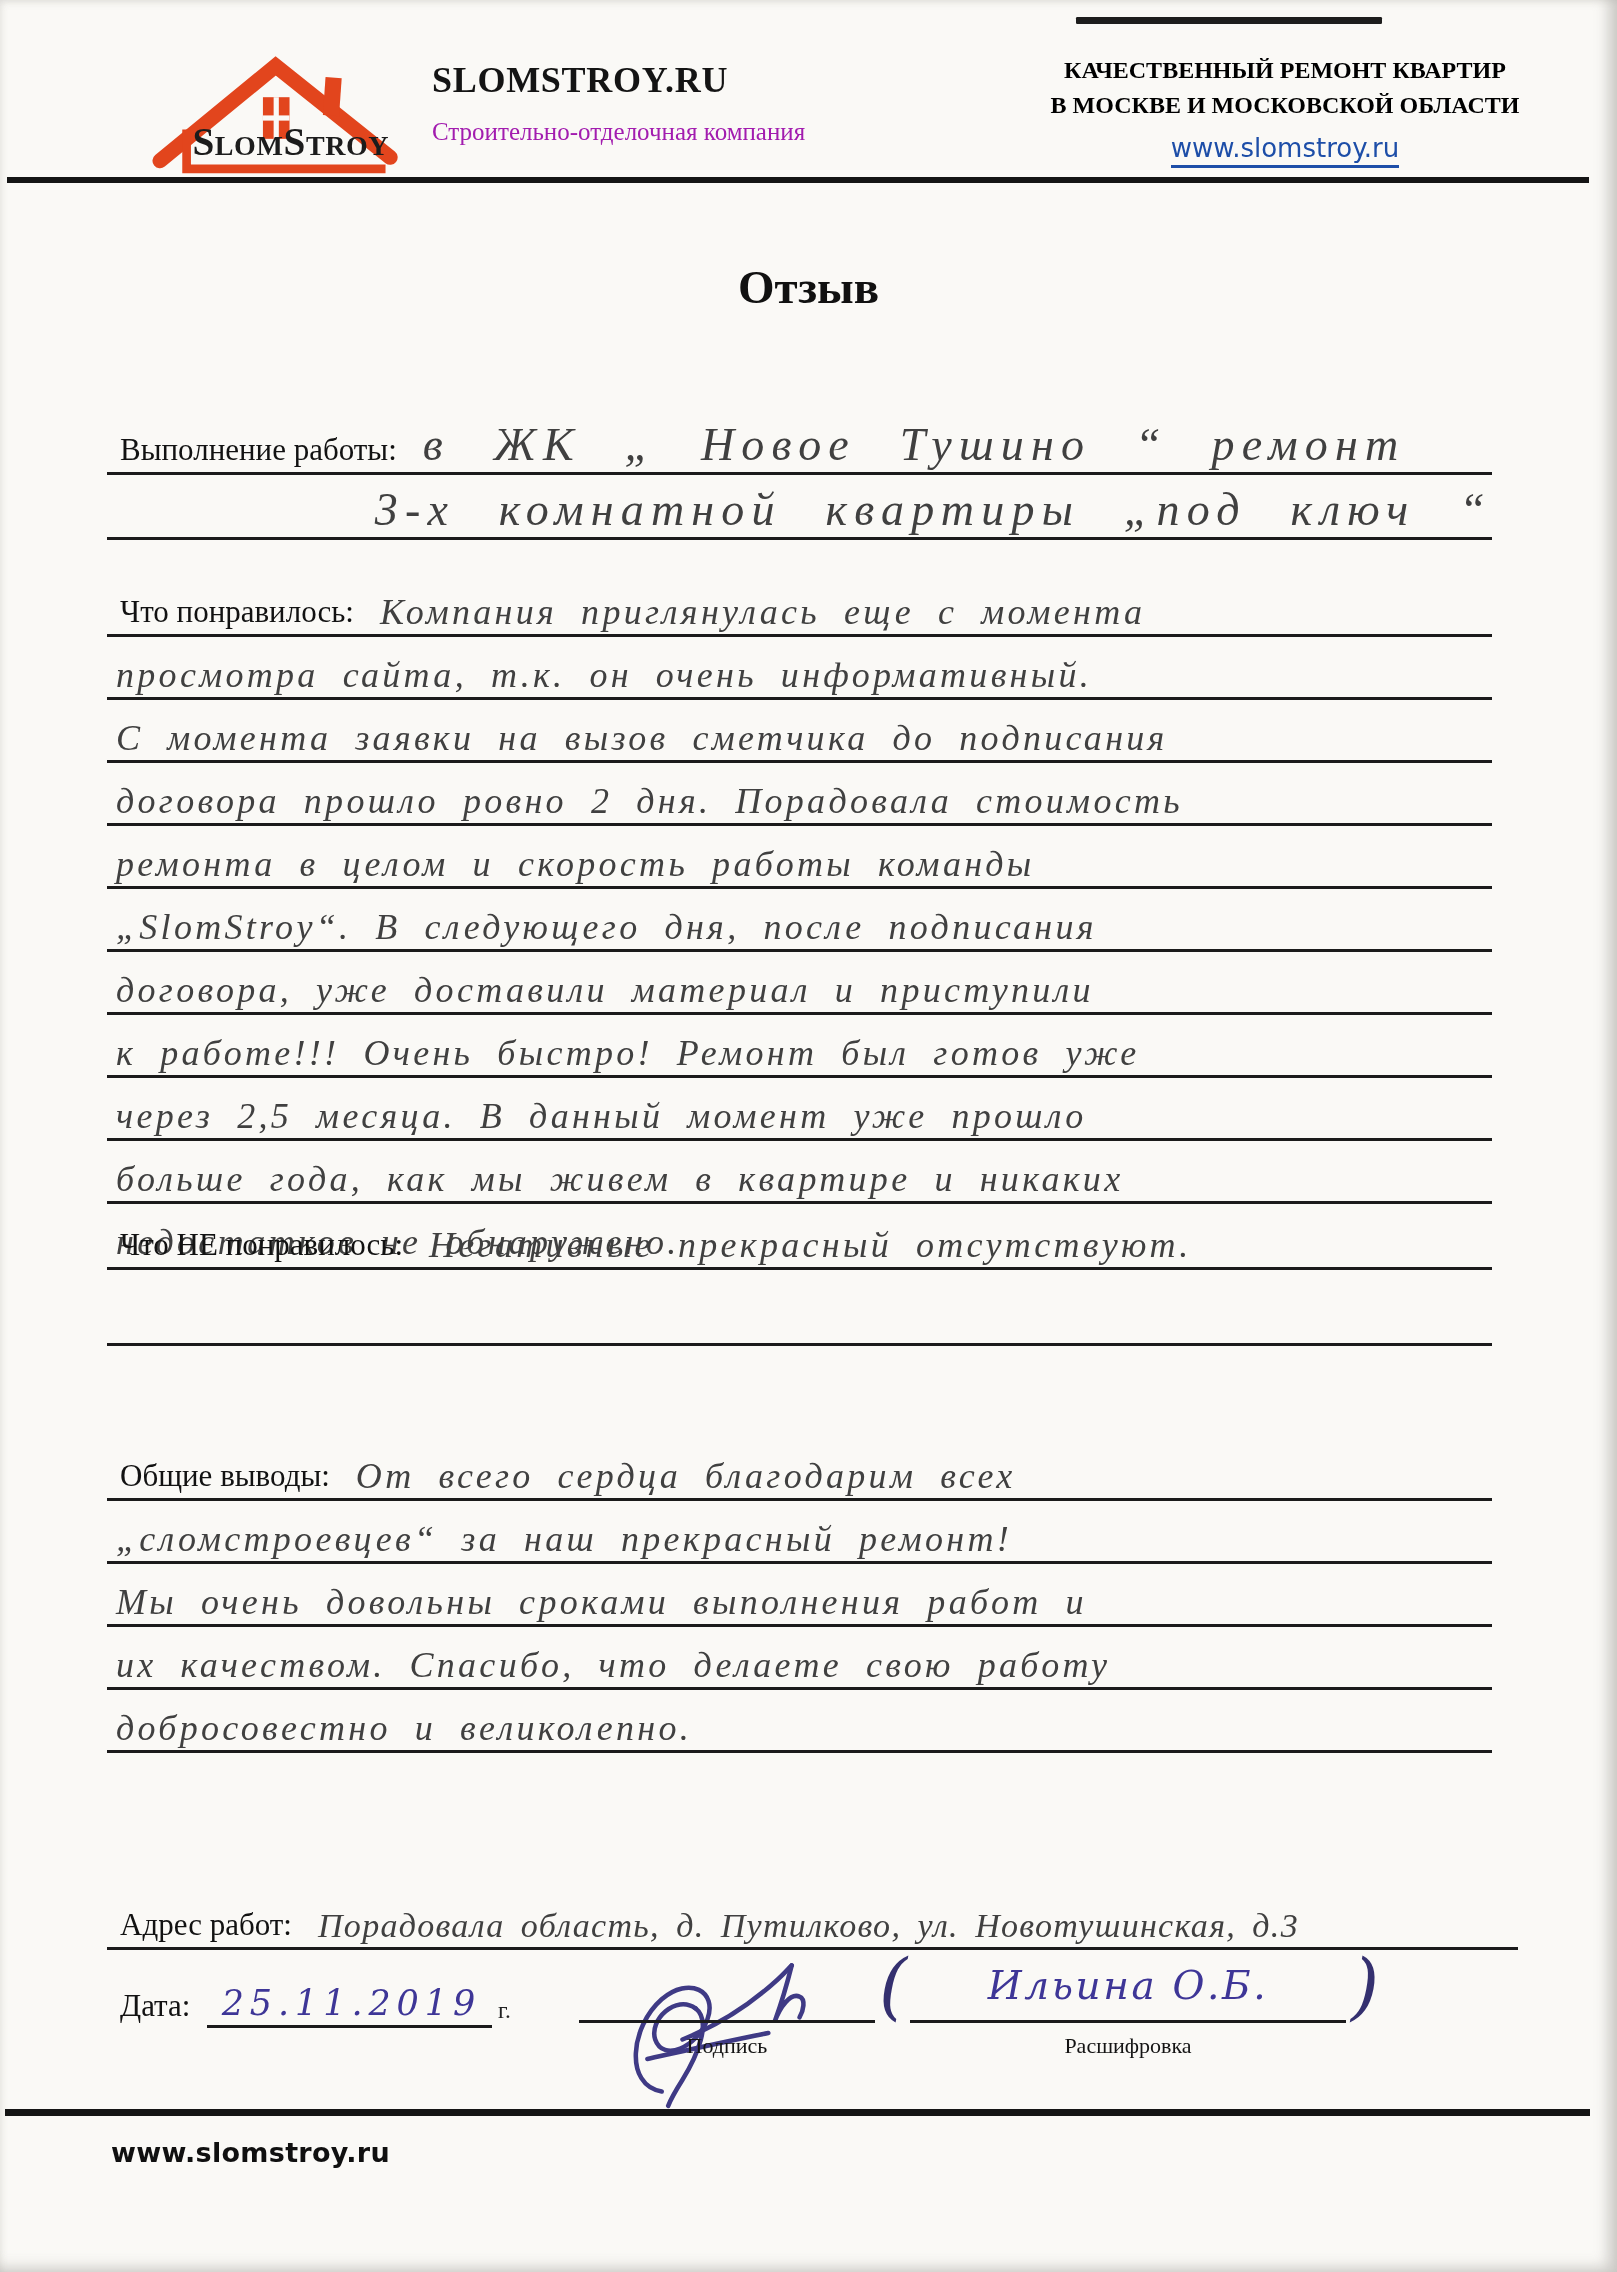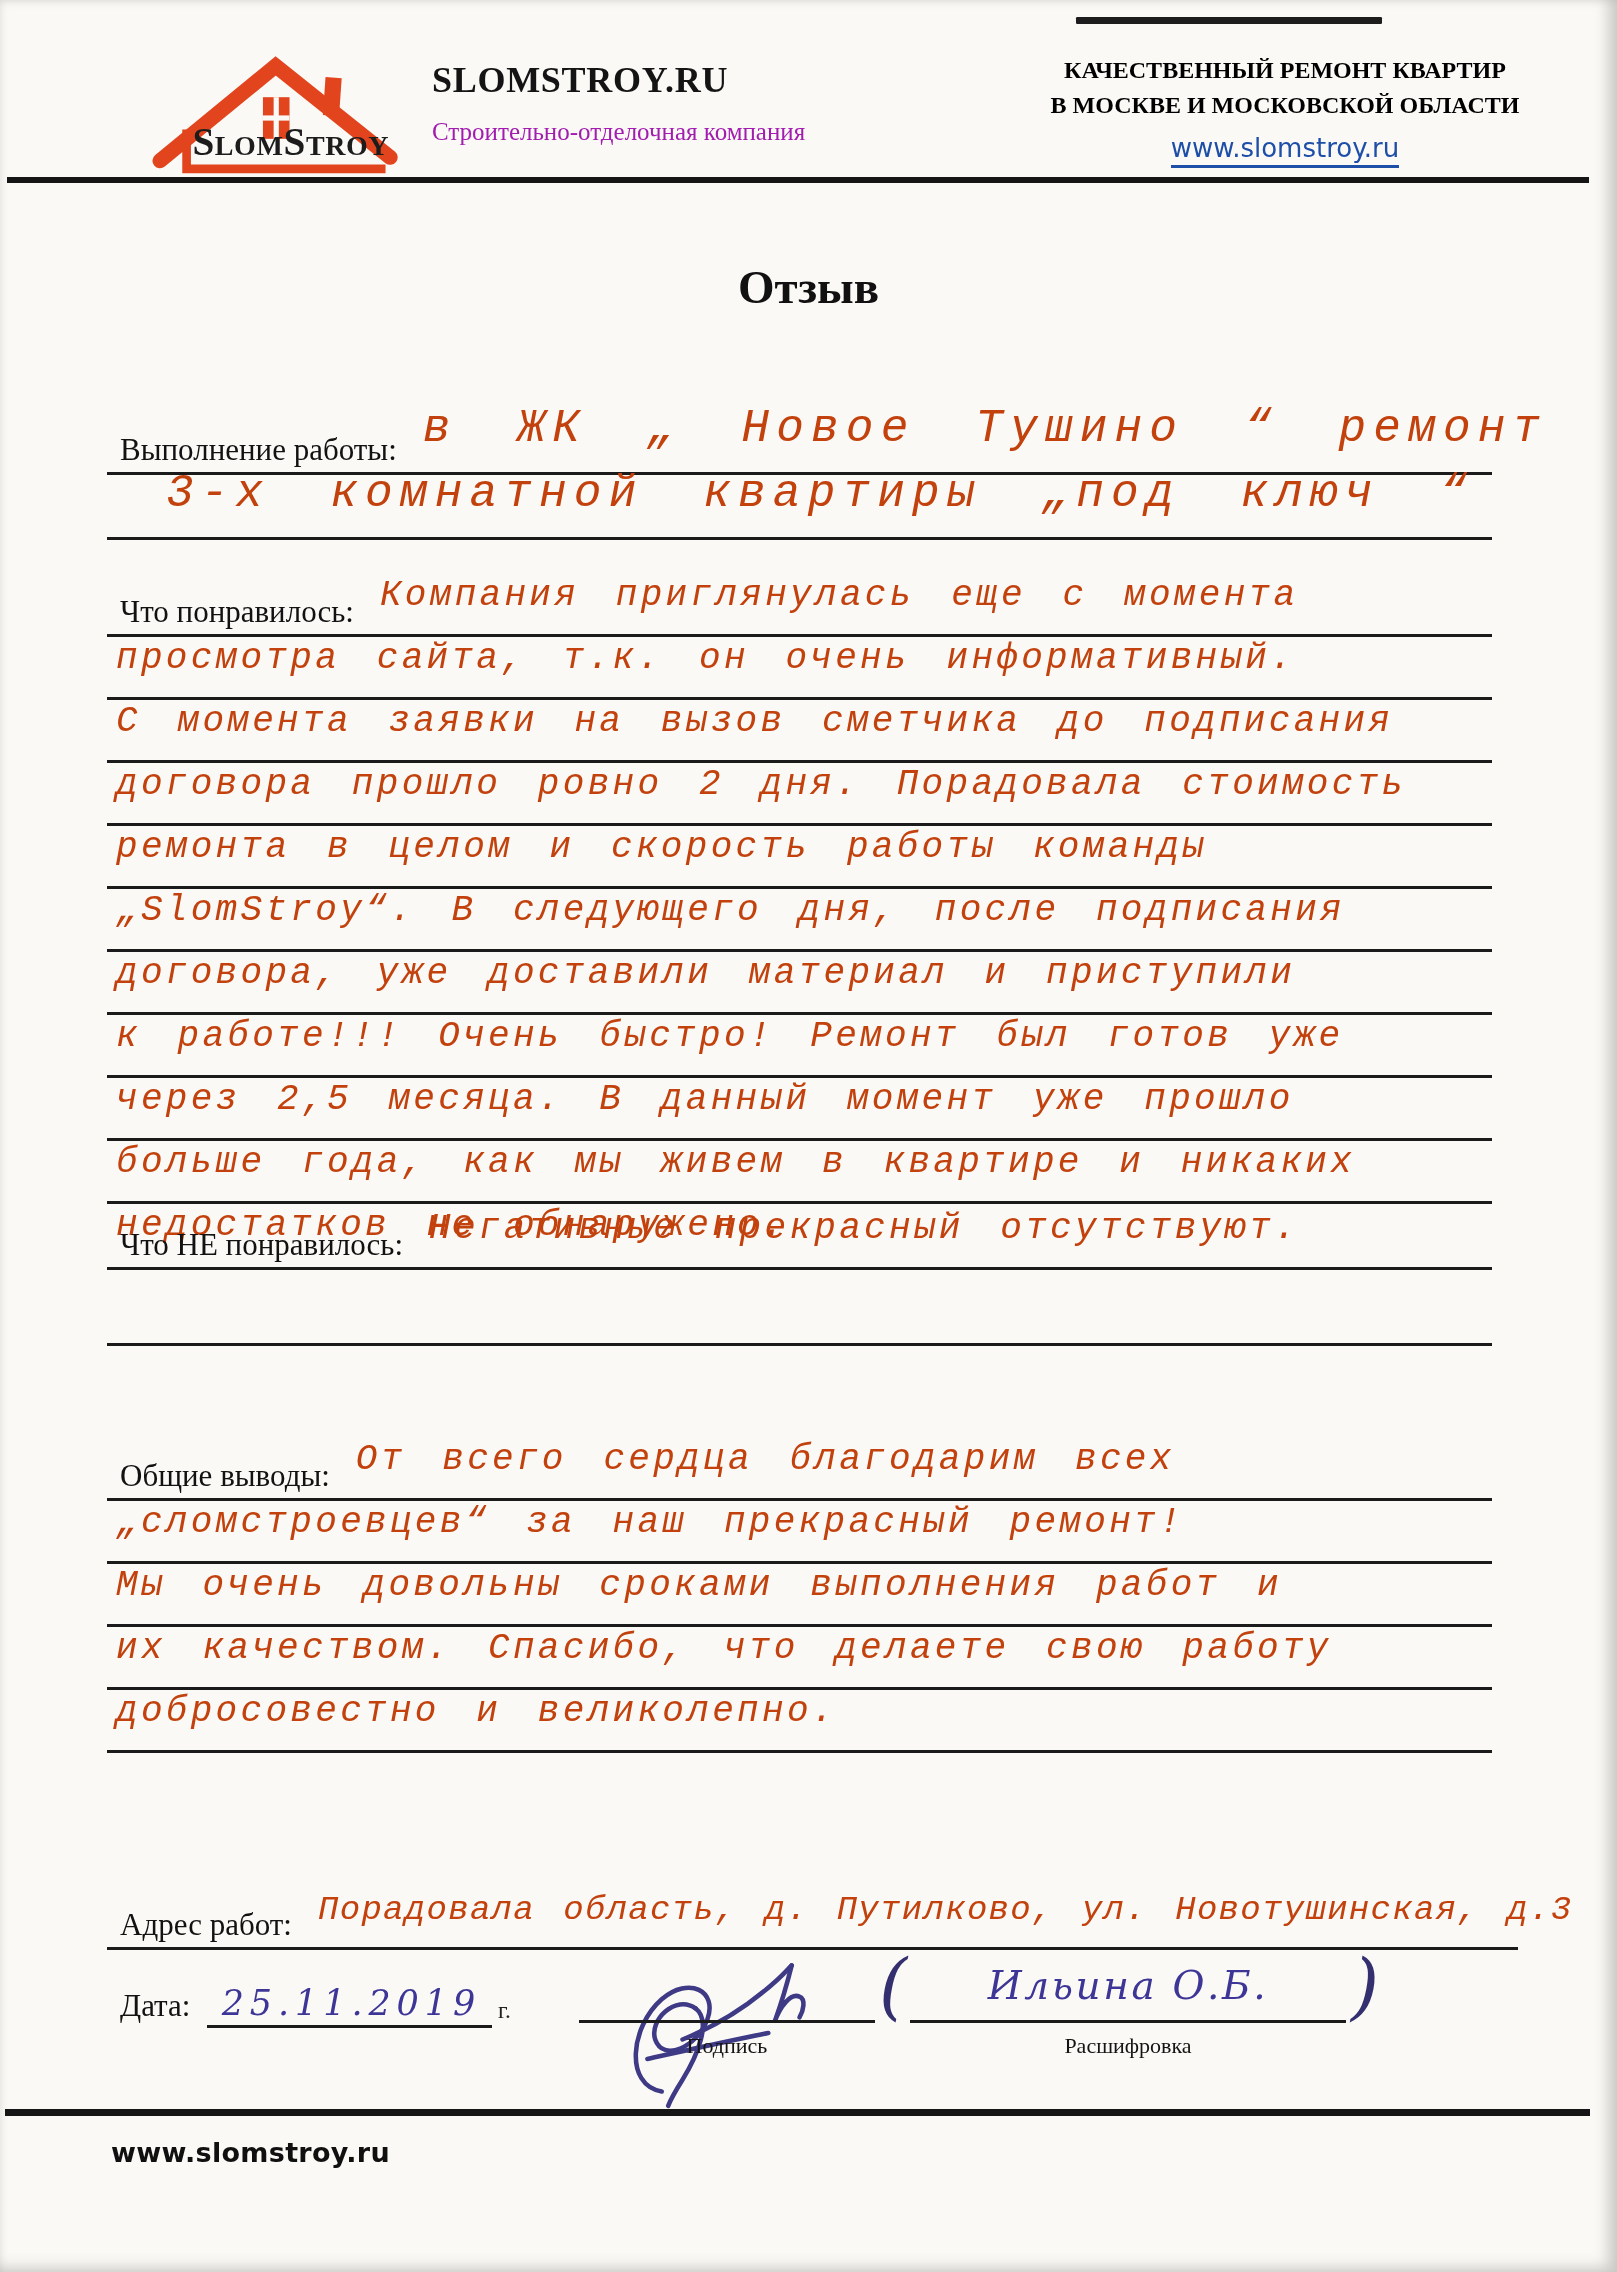--- a/index.html
+++ b/index.html
@@ -25,27 +25,27 @@
     border-bottom:3.3px solid #1d4ea8;padding-bottom:2px;font-family:"DejaVu Sans",sans-serif;font-weight:normal;}
   .divider{position:absolute;top:177px;left:6.5px;width:1582px;height:5.9px;background:#151515;}
   
   .title{position:absolute;top:260px;left:0;width:100%;text-align:center;
     font-size:47px;font-weight:bold;color:#111;}
   
   .section{position:absolute;left:107px;width:1385px;}
   .row{display:flex;align-items:flex-end;border-bottom:3.3px solid #1b1b1b;overflow:visible;}
   .row.noline{border-bottom:none;}
   .label{font-size:31px;color:#121212;white-space:nowrap;padding:0 17px 5.2px 13px;line-height:1.1;}
-  .write{font-family:Liberation Mono, monospace;font-style:italic;color:#c2410c;
-    white-space:nowrap;line-height:1;padding:0 0 20px 9px;}
+  .write{font-family:Liberation Serif, serif;font-style:italic;color:#404040;
+    white-space:nowrap;line-height:1;padding:0 0 4px 9px;}
   .w-lg{font-size:46px;letter-spacing:7.2px;word-spacing:25px;}
   .w-md{font-size:36px;letter-spacing:3.3px;word-spacing:11.7px;}
   .w-sm{font-size:34px;letter-spacing:1.3px;word-spacing:6.5px;}
   #work .row{height:85px;}
-  #work .row+.row{height:62px;}
+  #work .row+.row{height:62px;justify-content:flex-end;}
   #liked .row,#disliked .row,#conclusions .row{height:60px;}
   #disliked .row+.row{height:73px;}
   #address .row{height:65px;}
   
   .date-band{position:absolute;left:107px;top:1950px;width:1385px;height:78px;}
   .date-wrap{position:absolute;left:0;bottom:0;display:flex;align-items:flex-end;}
   .date-underline{border-bottom:3.3px solid #1b1b1b;min-width:195px;padding:0 10.4px 3.9px 14.3px;
     font-family:"DejaVu Serif",serif;font-style:italic;color:#3e3697;font-size:35px;letter-spacing:5.9px;line-height:1;}
   .date-suffix{font-size:23.4px;color:#222;padding:0 0 3.9px 6.5px;}
   .sig-line{position:absolute;left:579px;top:2020px;width:296px;border-top:3.3px solid #1b1b1b;}

